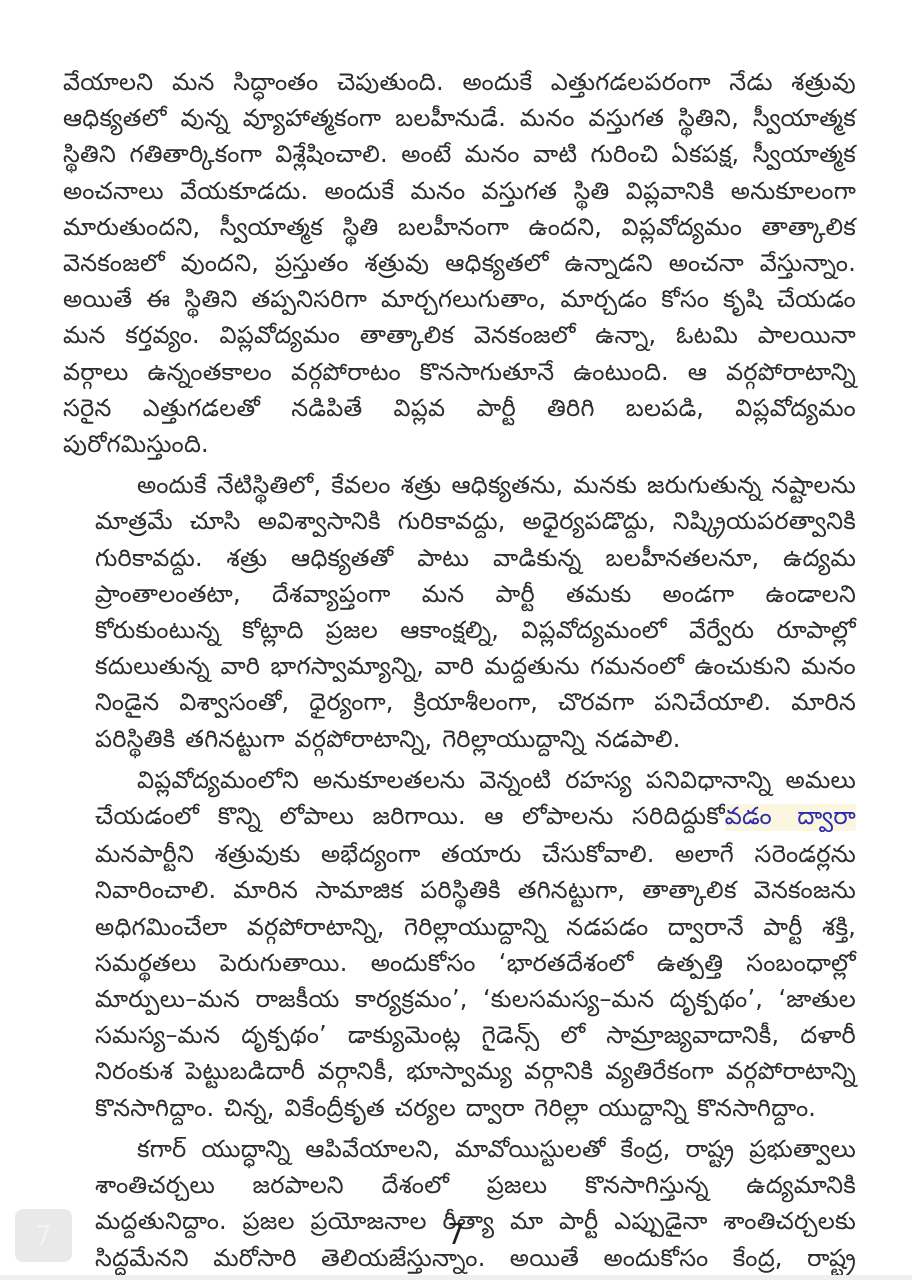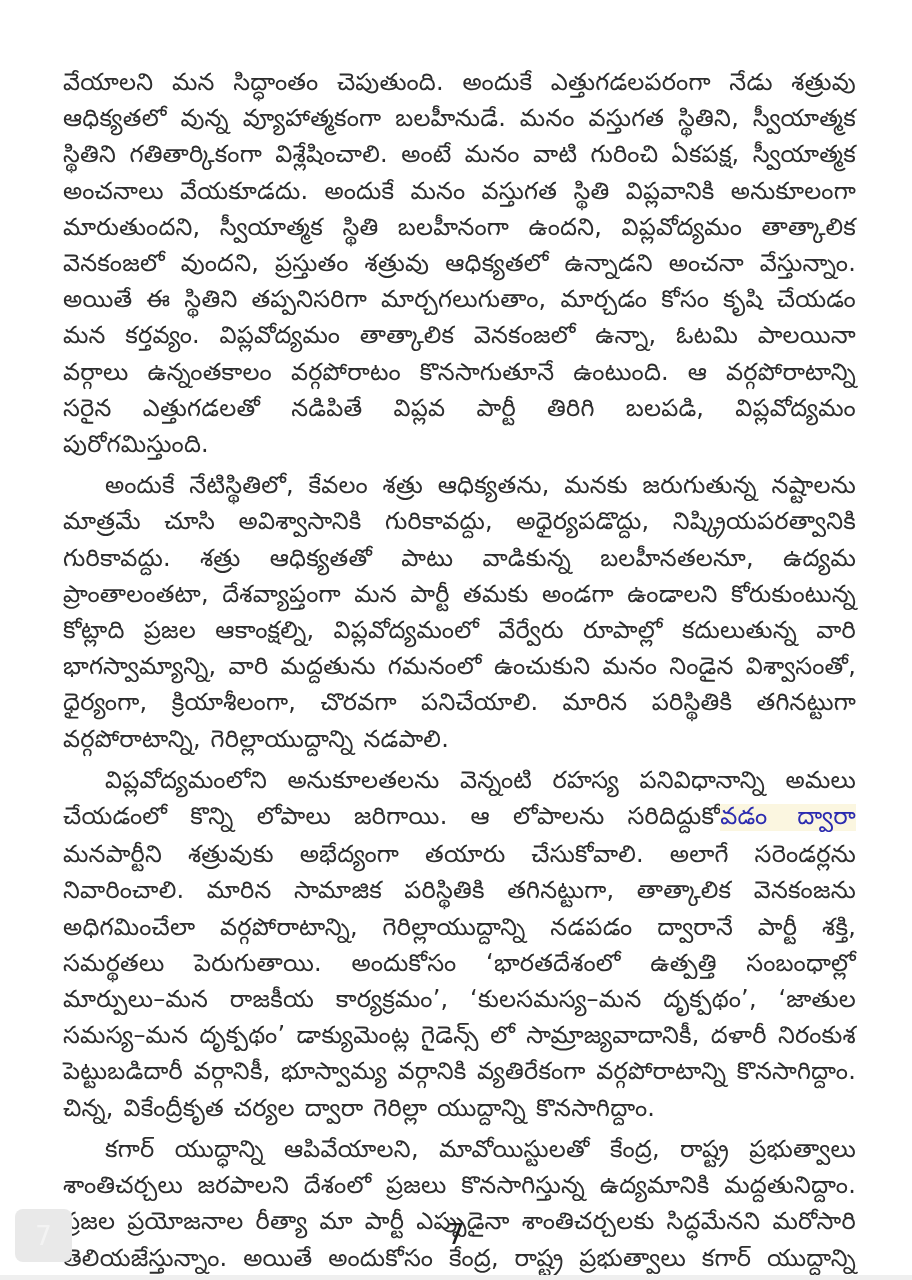--- a/index.html
+++ b/index.html
@@ -21,21 +21,21 @@
   .doc-page{
     position:absolute;inset:0;background:var(--page-bg);
   }
   .text-block{
     position:absolute;left:63px;top:64px;width:793px;
     font-size:24px;line-height:36.2px;color:var(--body-text);
     text-align:justify;letter-spacing:0.2px;
     word-spacing:2px;
   }
   .text-block p{margin:0 0 5px 0;}
-  .text-block p.para-indent{text-indent:42px;}
+  .text-block p.para-indent{text-indent:42px;margin-left:32px;}
   .hl-link{
     color:var(--link-blue);
     background:var(--hl-bg);
     text-decoration:none;
     font-family:Liberation Mono, monospace;
   }
   .page-number{
     position:absolute;left:0;right:0;top:1218px;
     text-align:center;
     font-size:28px;color:var(--pageno);

